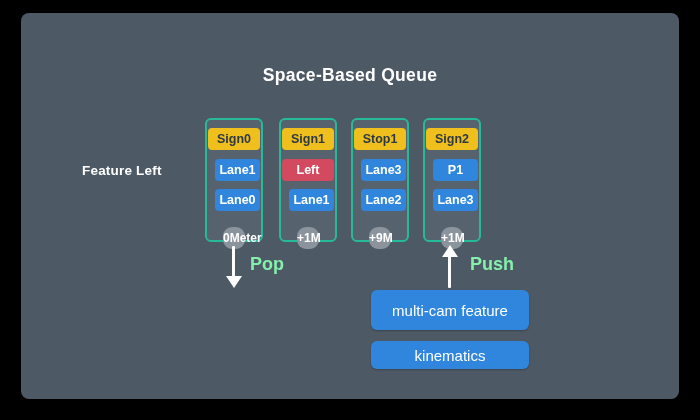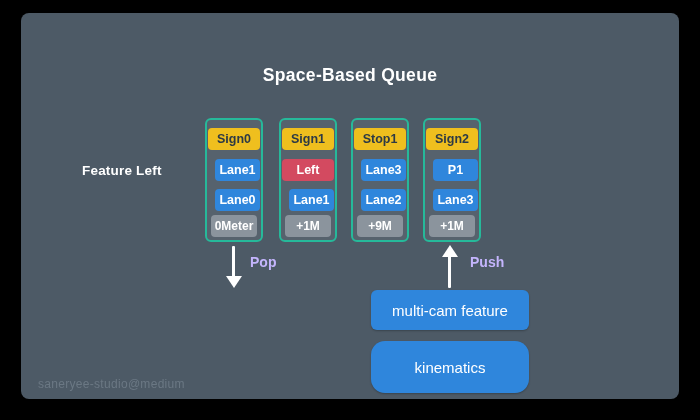--- a/index.html
+++ b/index.html
@@ -27,44 +27,44 @@
     background:rgba(255,255,255,0.05);
   }
   .cell{
     height:22px;line-height:22px;border-radius:4px;margin:0 1px;
     text-align:center;font-size:12.5px;font-weight:bold;color:#fff;
     box-sizing:border-box;
   }
   .cell.sign{background:var(--sign-bg,#efbf1e);color:var(--sign-text,#2d3a45);}
   .cell.lane{background:var(--lane-bg,#2f86dc);margin-left:8px;}
   .cell.turn{background:var(--turn-bg,#d34a60);}
-  .cell.meter{background:var(--meter-bg,#8b949d);margin:4px;font-size:12px;}
+  .cell.meter{background:var(--meter-bg,#8b949d);margin:16px;font-size:12px;border-radius:9px;}
   .m0{margin-top:8px;} .m1{margin-top:9px;} .m2{margin-top:8px;} .m3{margin-top:7px;}
 
   .arrow-stem{position:absolute;width:3px;background:#fff;border-radius:1px;}
   .arrow-head-down{
     position:absolute;width:0;height:0;
     border-left:8px solid transparent;border-right:8px solid transparent;
     border-top:12px solid #fff;
   }
   .arrow-head-up{
     position:absolute;width:0;height:0;
     border-left:8px solid transparent;border-right:8px solid transparent;
     border-bottom:12px solid #fff;
   }
-  .arrow-label{position:absolute;color:#c4b5fd;font-size:14px;font-weight:bold;}
+  .arrow-label{position:absolute;color:#86efac;font-size:18px;font-weight:bold;}
 
   .btn{
     position:absolute;left:350px;width:158px;border-radius:6px;
     background:var(--lane-bg,#2f86dc);color:#fff;font-size:15px;
     display:flex;align-items:center;justify-content:center;
     box-shadow:0 1px 2px rgba(0,0,0,0.25);
   }
   .btn.multicam{top:277px;height:40px;}
-  .btn.kinematics{top:328px;height:52px;border-radius:14px;}
+  .btn.kinematics{top:328px;height:28px;}
 
   .watermark{
     position:absolute;left:17px;top:364px;
     color:#6b7884;font-size:12px;letter-spacing:.3px;
   }
 </style>
 </head>
 <body style="--panel-bg: #4d5a66; --accent: #26b99a; --sign-bg: #efbf1e; --sign-text: #2d3a45; --lane-bg: #2f86dc; --turn-bg: #d34a60; --meter-bg: #8b949d;">
 
 <div class="panel">
@@ -104,15 +104,14 @@
   <div class="arrow-head-down" style="left:205px;top:263px;"></div>
   <div class="arrow-label" style="left:229px;top:241px;">Pop</div>
 
   <div class="arrow-head-up" style="left:421px;top:232px;"></div>
   <div class="arrow-stem" style="left:427px;top:243px;height:32px;"></div>
   <div class="arrow-label" style="left:449px;top:241px;">Push</div>
 
   <div class="btn multicam">multi-cam feature</div>
   <div class="btn kinematics">kinematics</div>
 
-  <div class="watermark">saneryee-studio@medium</div>
 
 </div>
 
 </body></html>

